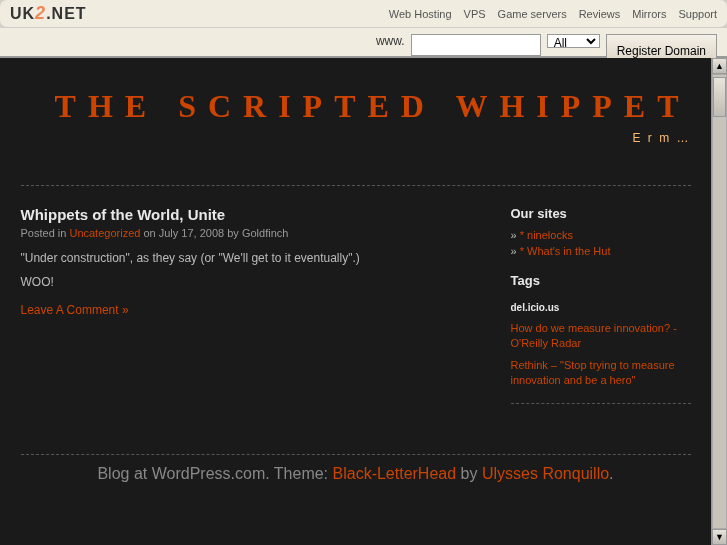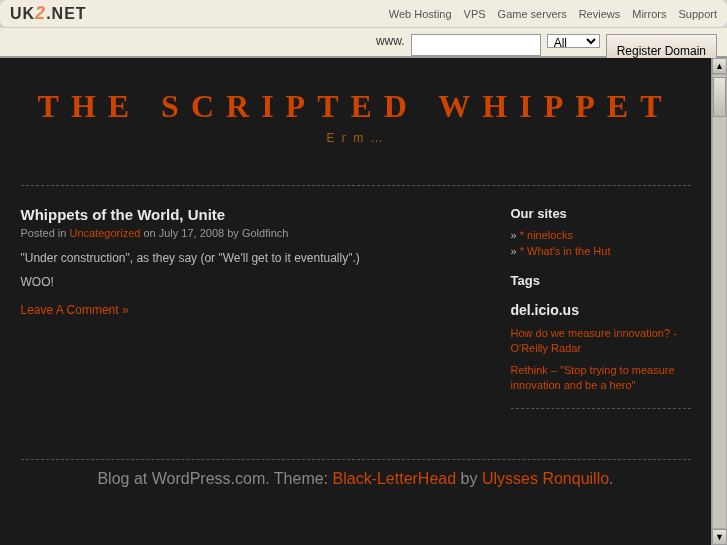--- a/index.html
+++ b/index.html
@@ -112,34 +112,34 @@
 
     
     #blog-wrapper {
       max-width: 710px;
       margin: 0 auto;
       padding: 0 20px;
     }
 
     
     #blog-header {
-      text-align: center;
+      text-align: right;
       padding: 30px 0 20px 0;
     }
     #blog-title {
       font-family: Georgia, serif;
       font-size: 32px;
       letter-spacing: 12px;
       color: #cc4400;
       text-transform: uppercase;
       font-weight: bold;
     }
     #blog-subtitle {
       font-size: 12px;
-      color: #a16207;
+      color: #fdba74;
       margin-top: 6px;
       letter-spacing: 2px;
     }
 
     
     .dashed-hr {
       border: none;
       border-top: 1px dashed #555;
       margin: 20px 0;
     }
@@ -216,21 +216,21 @@
       text-decoration: none;
       margin-top: 48px;
     }
     .sidebar-tags {
       font-size: 13px;
       font-weight: bold;
       color: #e8e8e8;
       margin-bottom: 8px;
     }
     .sidebar-delicious {
-      font-size: 14px;
+      font-size: 10px;
       font-weight: bold;
       color: #e8e8e8;
       margin-bottom: 8px;
     }
     .delicious-links {
       list-style: none;
     }
     .delicious-links li {
       font-size: 11px;
       color: #cc4400;

